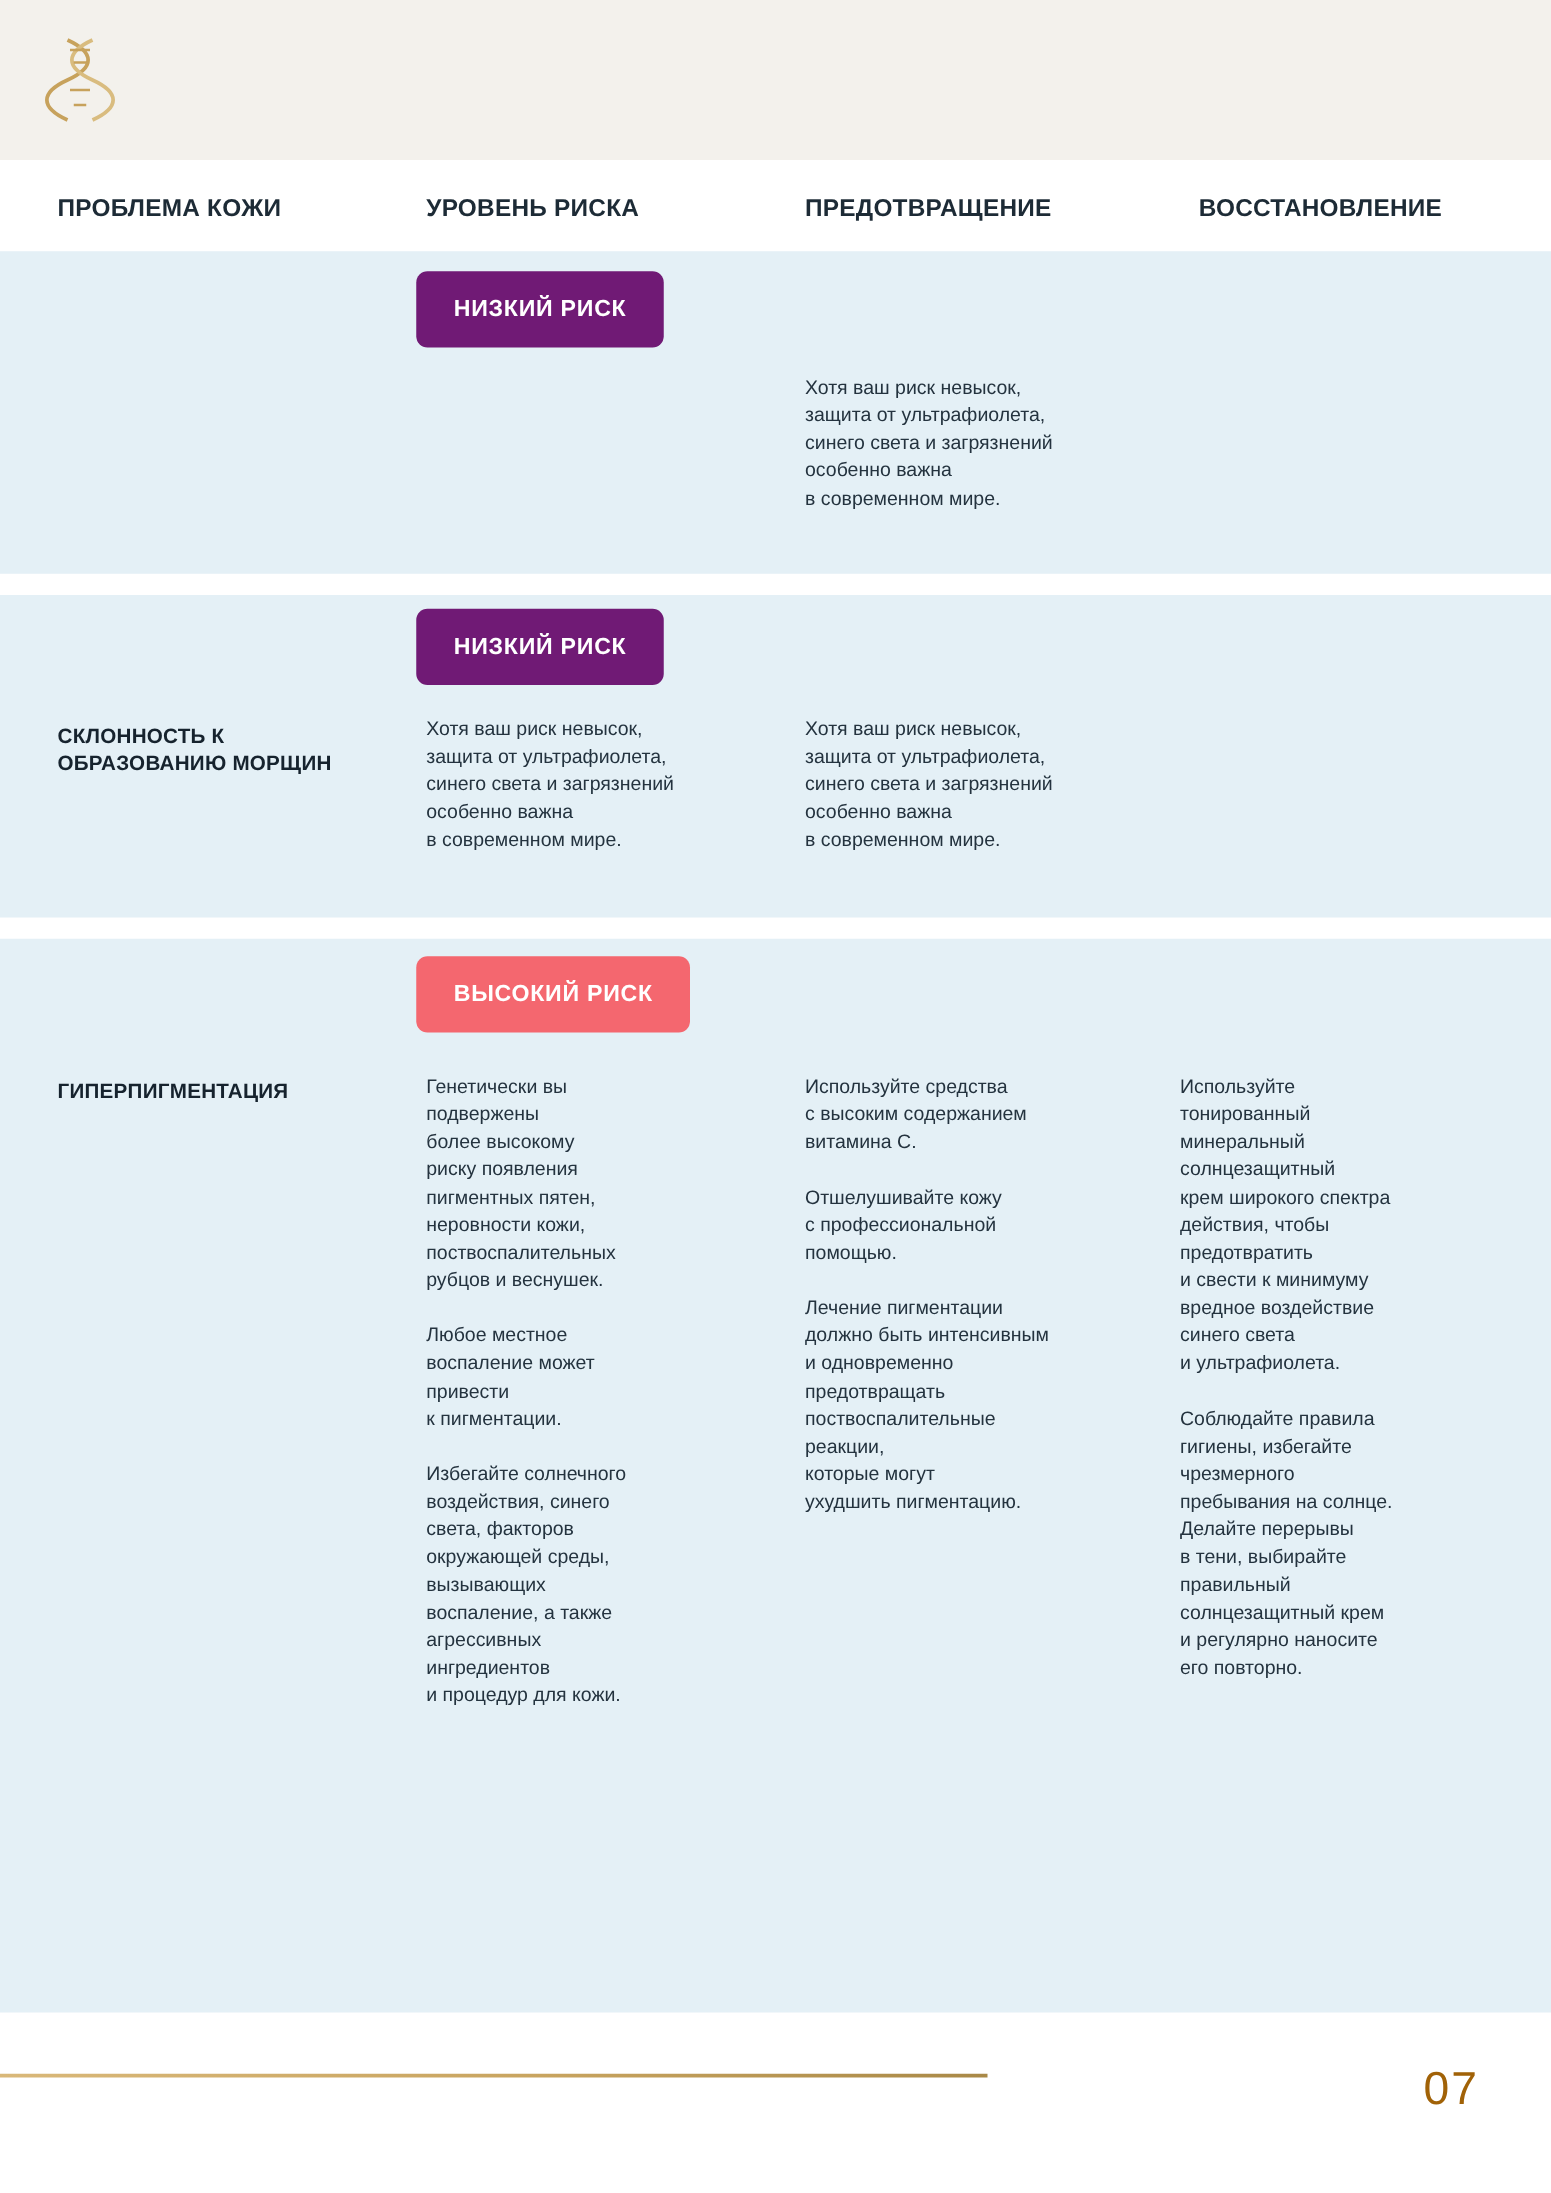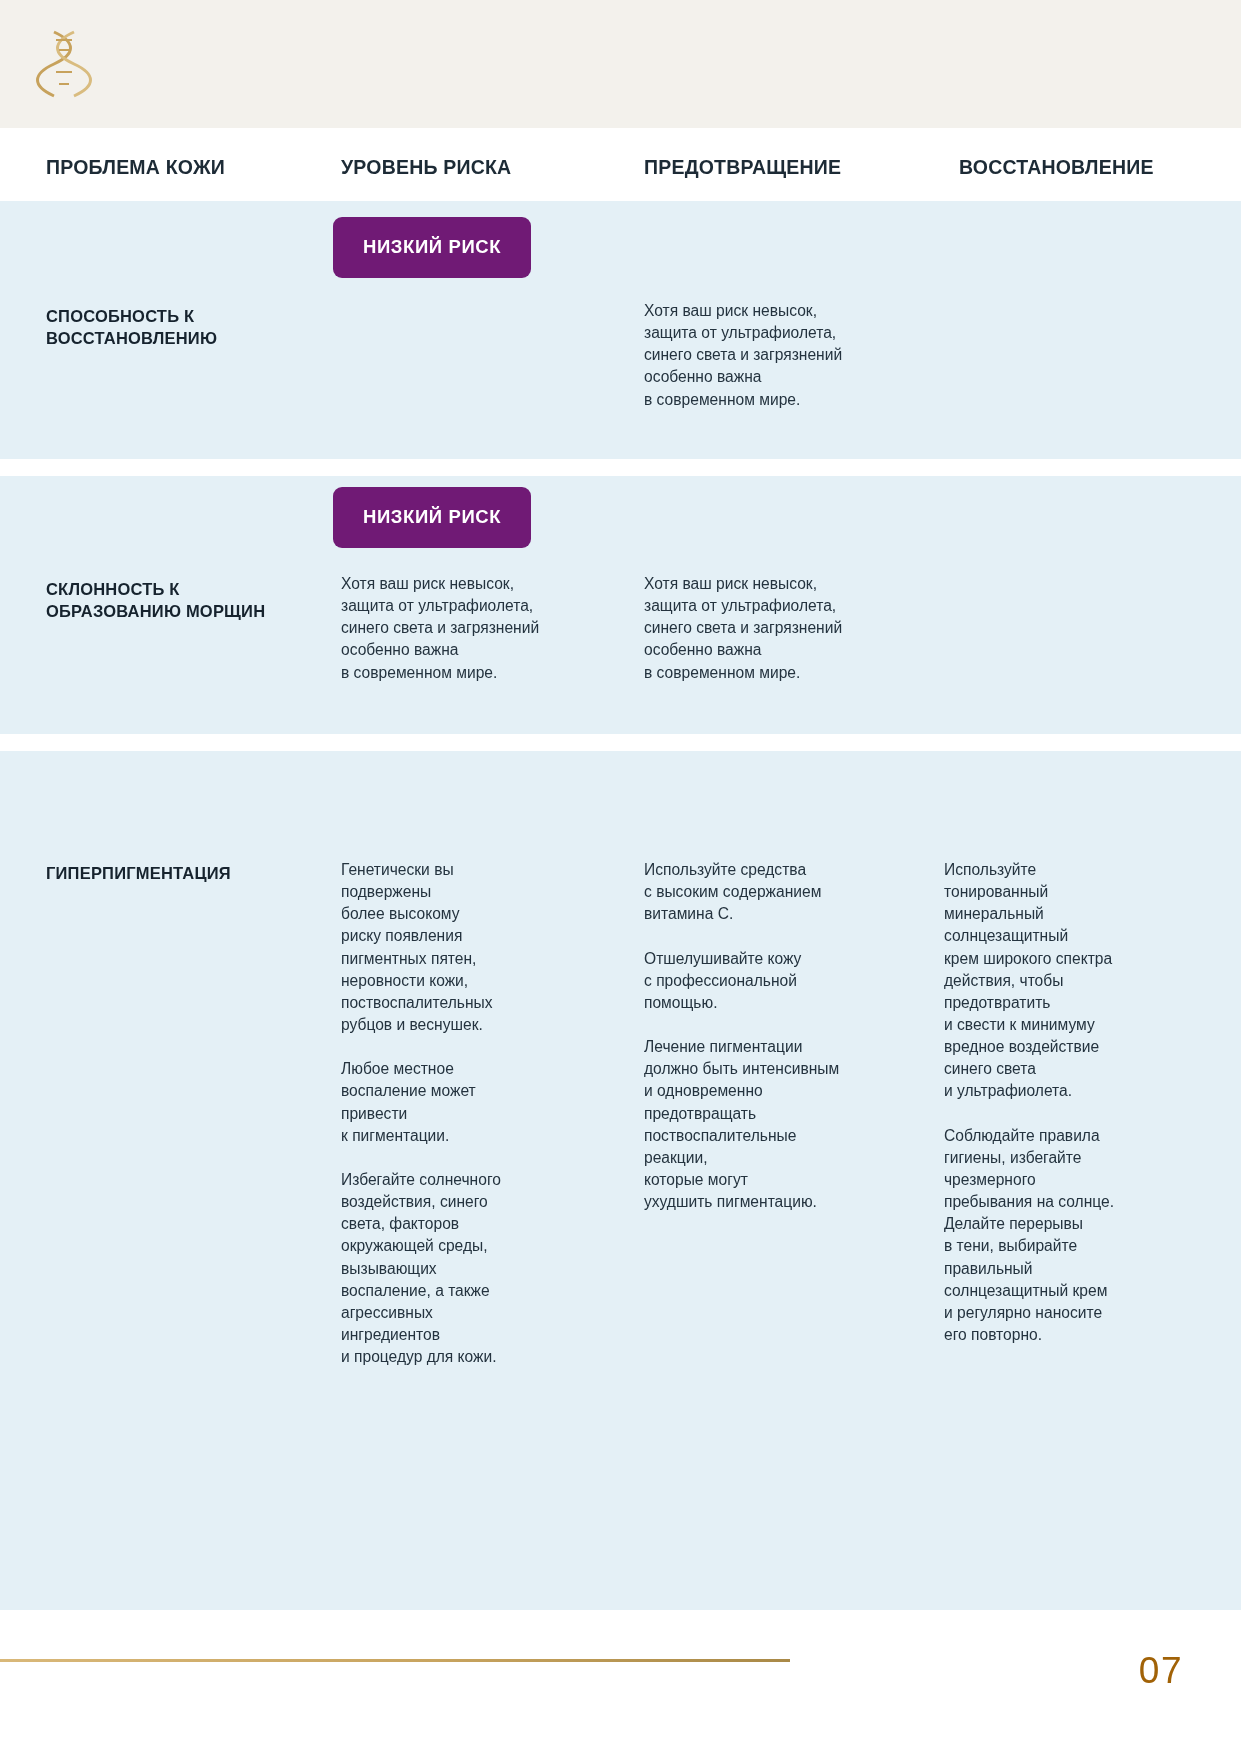--- a/index.html
+++ b/index.html
@@ -142,22 +142,20 @@
 </div>
 
 <div class="col-headers">
   <div class="col-header ch0">ПРОБЛЕМА КОЖИ</div>
   <div class="col-header ch1">УРОВЕНЬ РИСКА</div>
   <div class="col-header ch2">ПРЕДОТВРАЩЕНИЕ</div>
   <div class="col-header ch3">ВОССТАНОВЛЕНИЕ</div>
 </div>
 
 <div class="row row-1">
-  <div class="row-title" style="top:105px;">СПОСОБНОСТЬ
-К ВОССТАНОВЛЕНИЮ</div>
   <div class="badge badge-low" style="top:16px;">НИЗКИЙ РИСК</div>
   <div class="cell cell-c2" style="top:99px;">Хотя ваш риск невысок,
 защита от ультрафиолета,
 синего света и загрязнений
 особенно важна
 в современном мире.</div>
 </div>
 
 <div class="row row-2">
   <div class="row-title" style="top:103px;">СКЛОННОСТЬ
@@ -171,20 +169,21 @@
 в современном мире.</div>
   <div class="cell cell-c2" style="top:97px;">Хотя ваш риск невысок,
 защита от ультрафиолета,
 синего света и загрязнений
 особенно важна
 в современном мире.</div>
 </div>
 
 <div class="row row-3">
   <div class="row-title" style="top:112px;">ГИПЕРПИГМЕНТАЦИЯ</div>
+  <div class="badge badge-high" style="top:14px;">ВЫСОКИЙ РИСК</div>
   <div class="cell cell-c1" style="top:108px;">Генетически вы
 подвержены
 более высокому
 риску появления
 пигментных пятен,
 неровности кожи,
 поствоспалительных
 рубцов и веснушек.
 
 Любое местное

